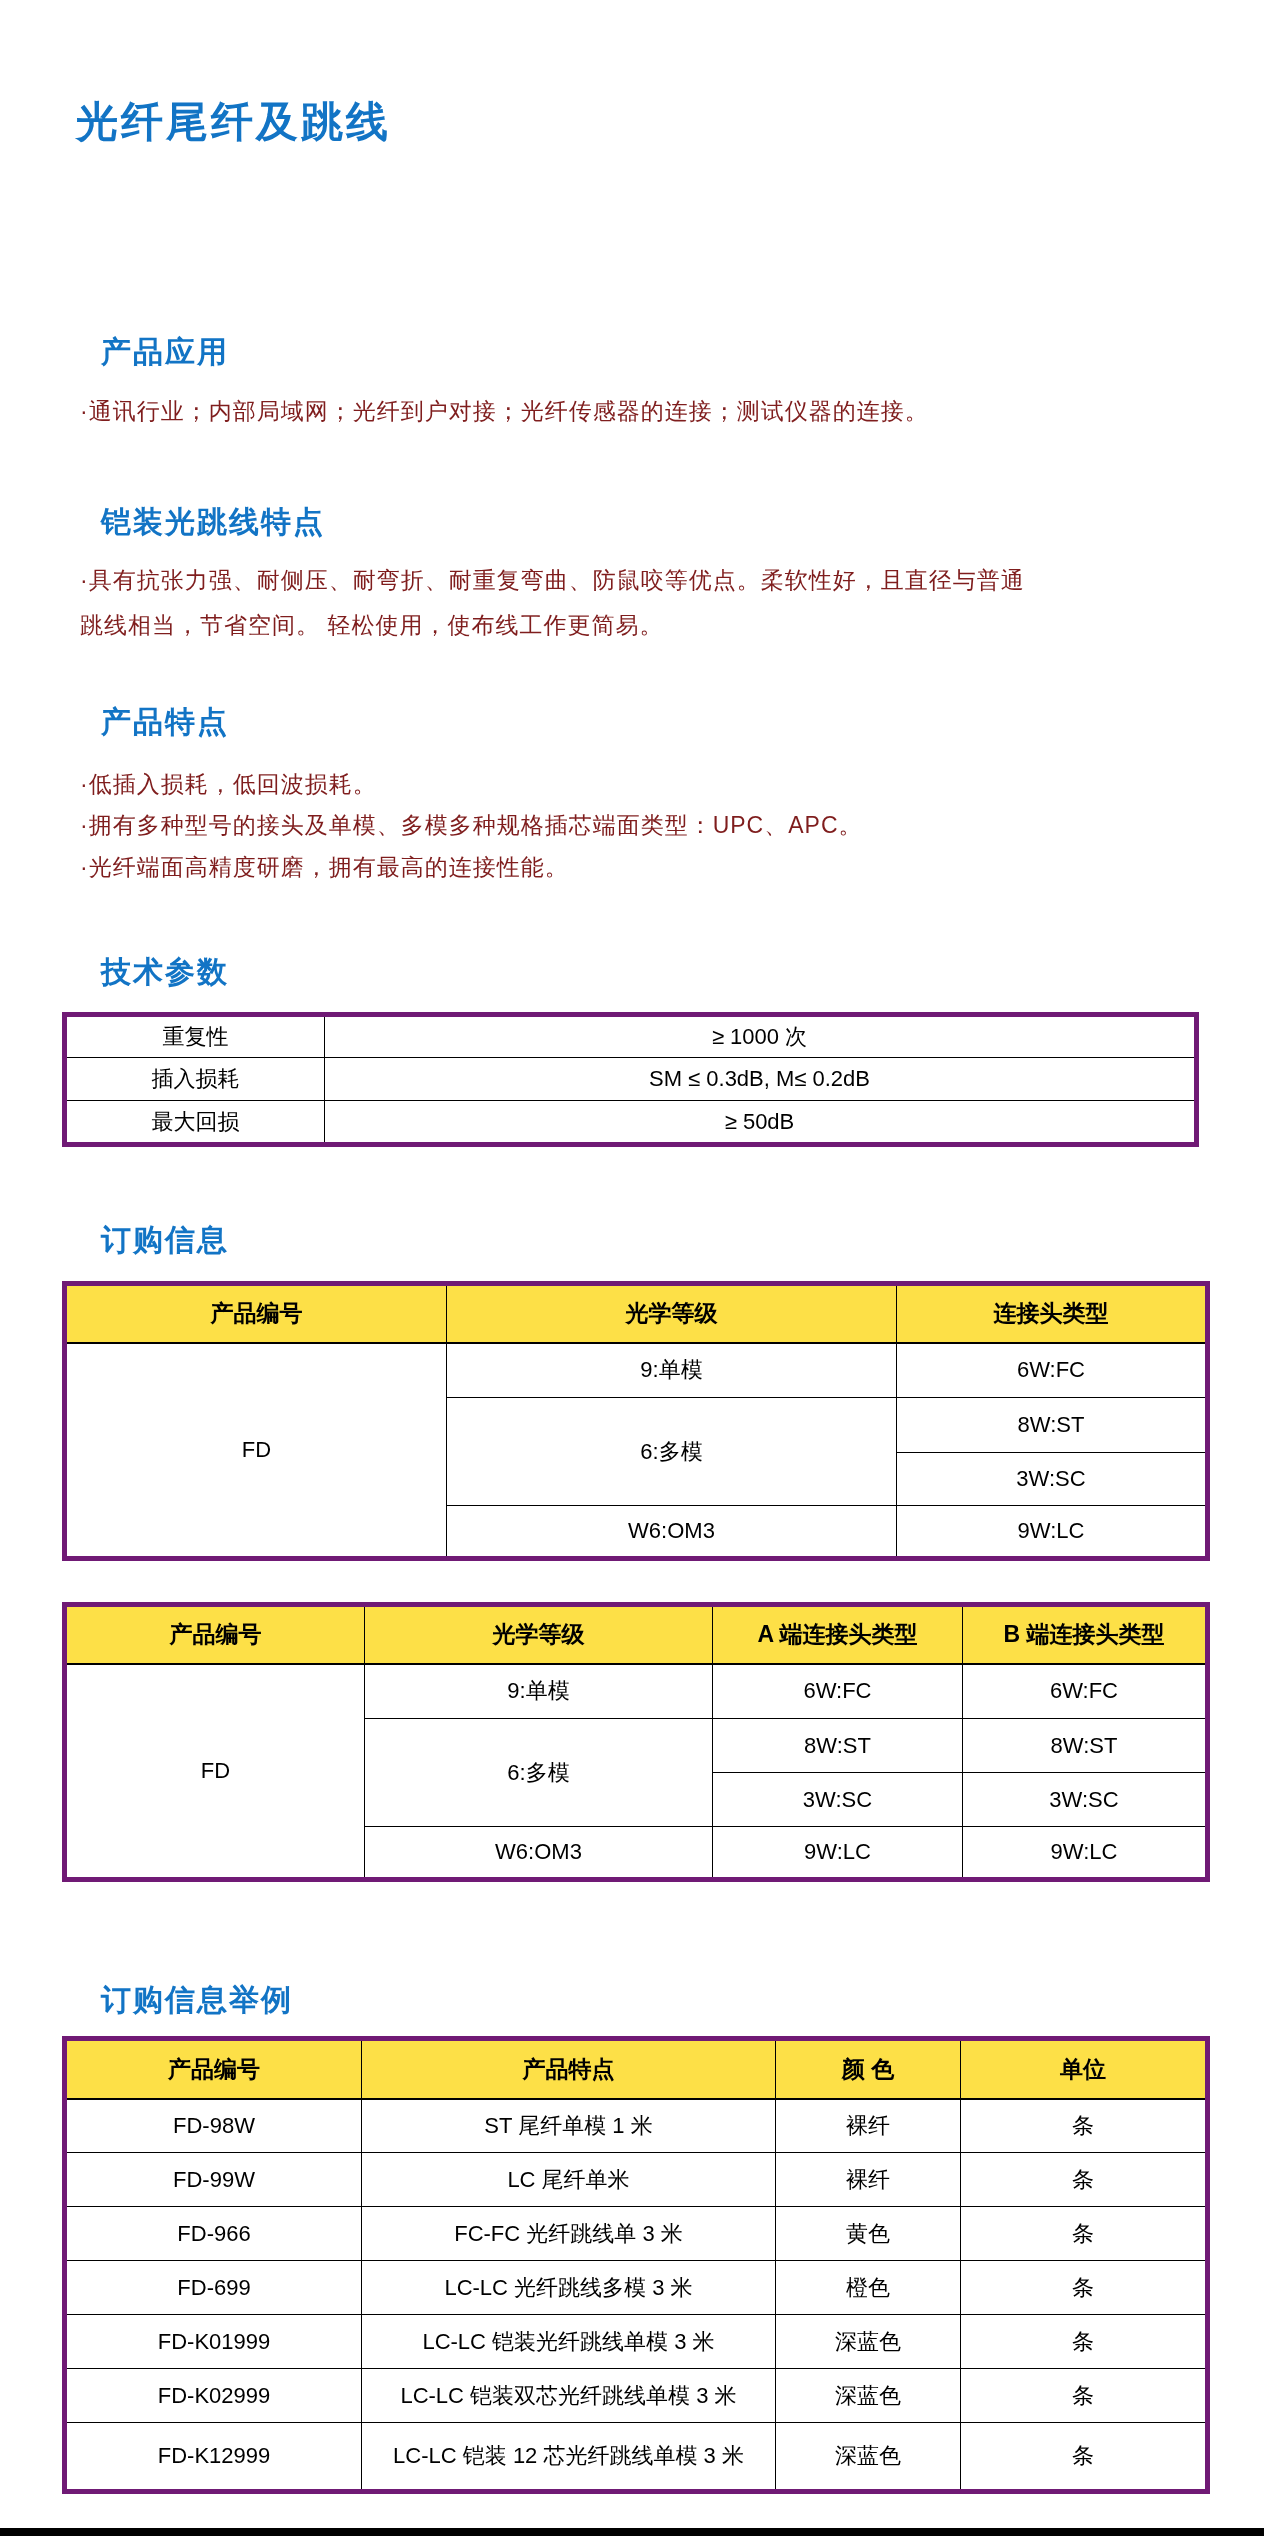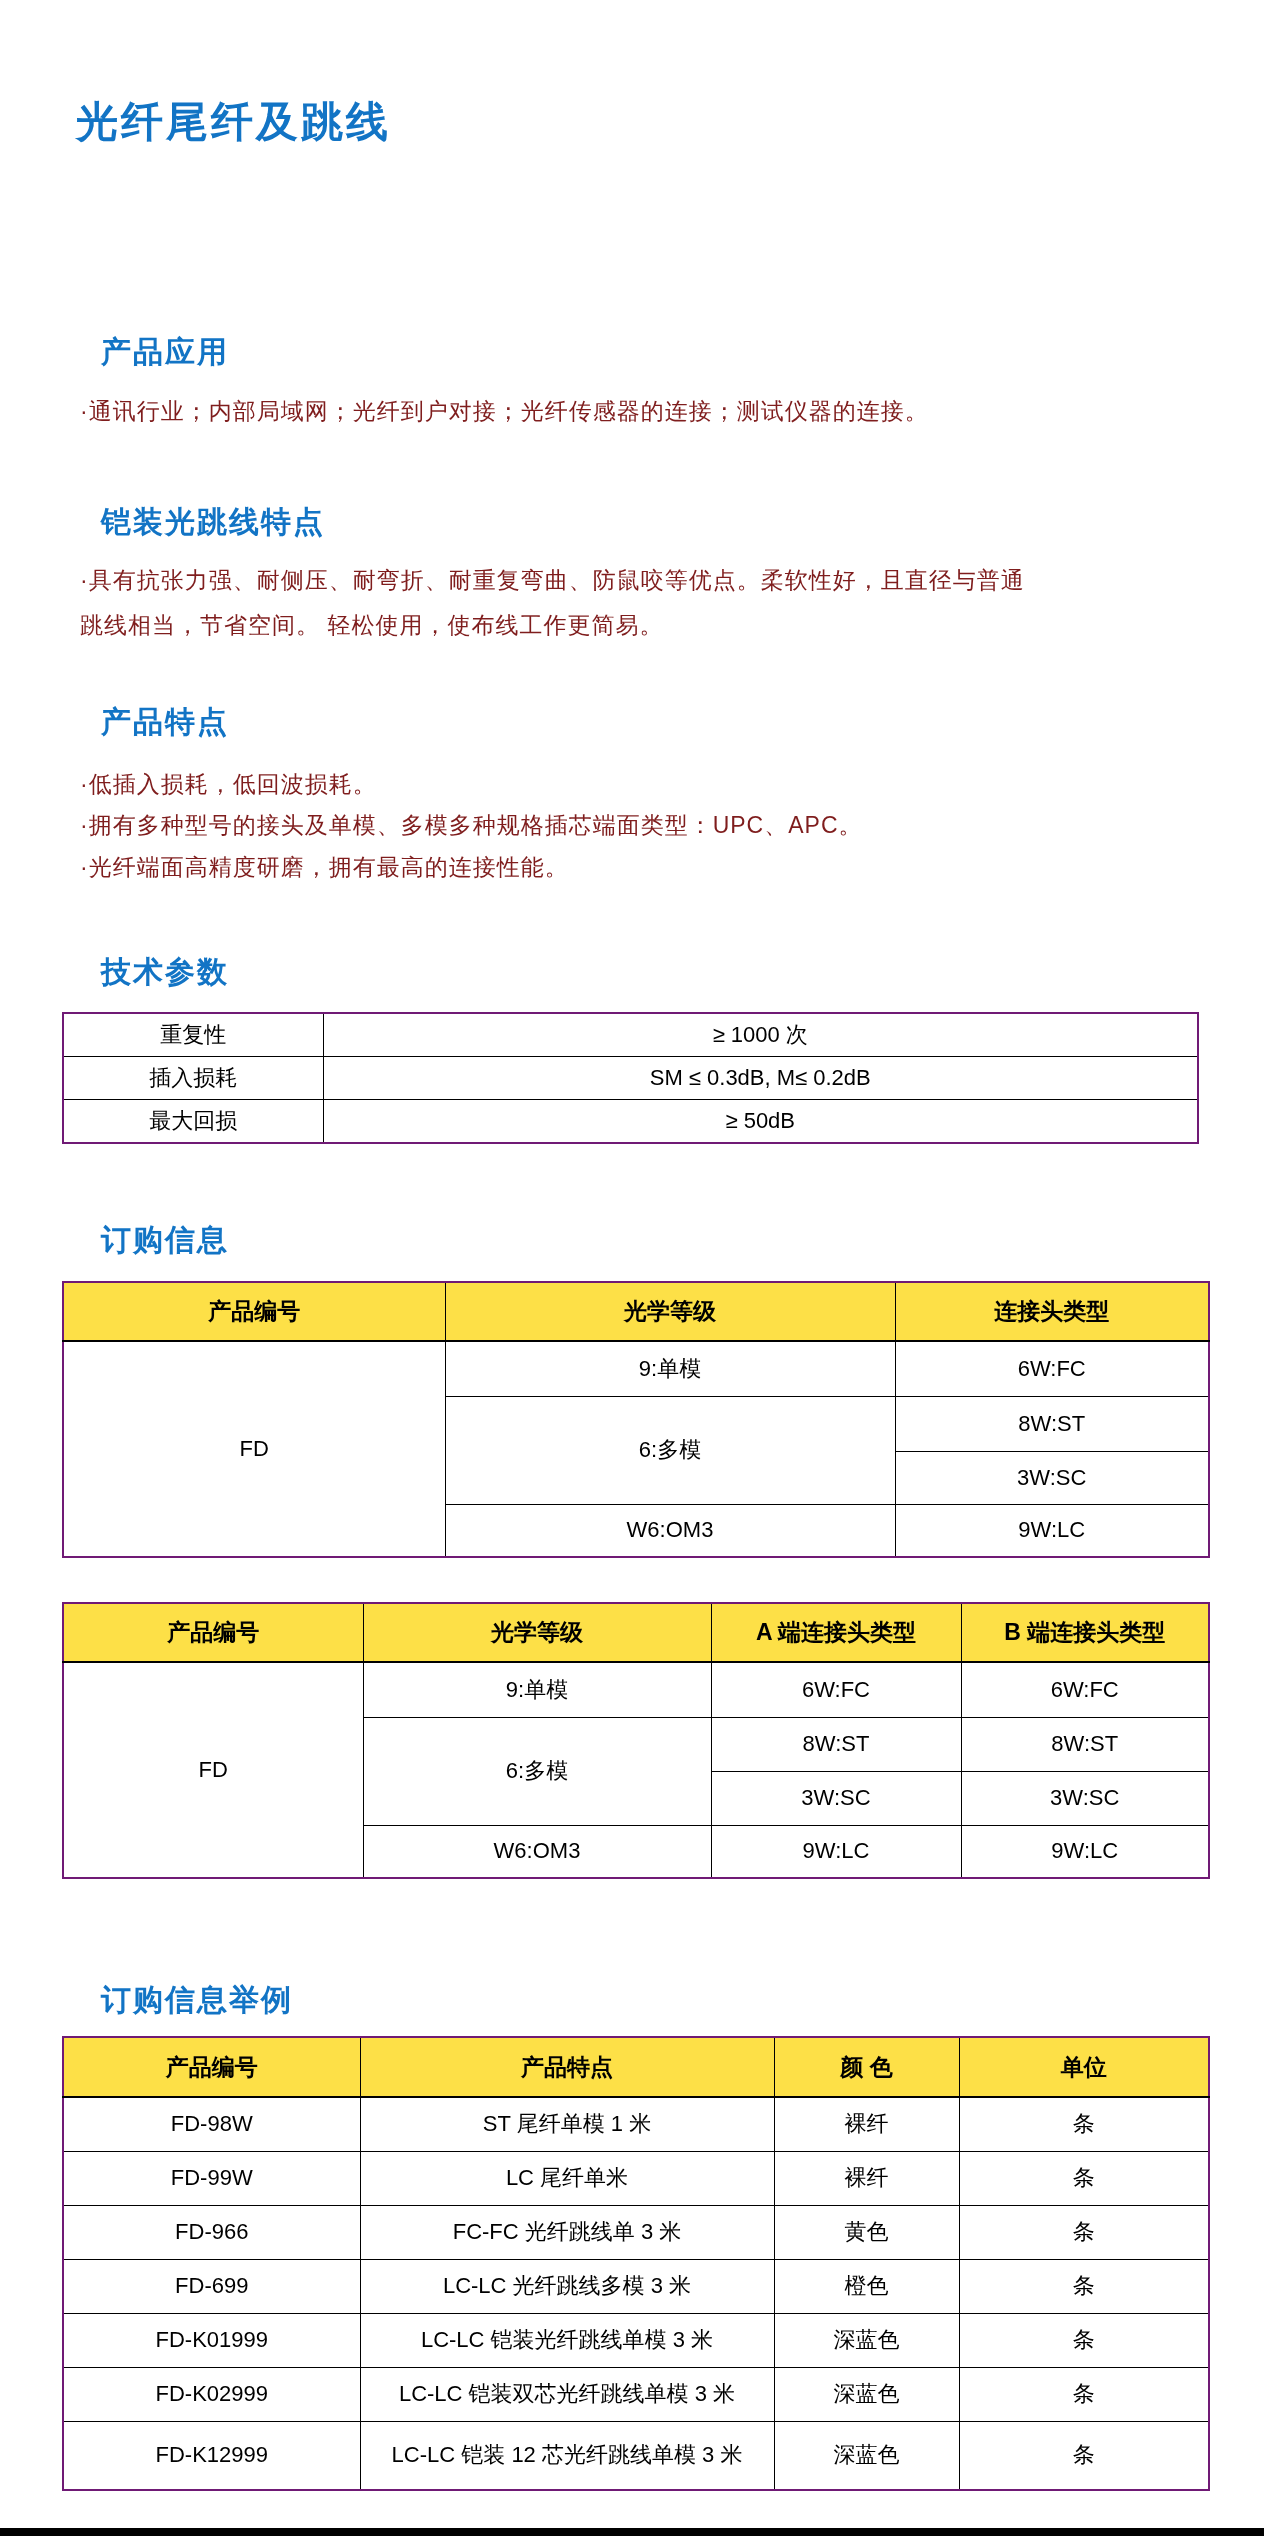--- a/index.html
+++ b/index.html
@@ -39,21 +39,21 @@
     font-size: 23px;
     color: #7f1d1d;
     letter-spacing: 1px;
     white-space: nowrap;
   }
   table.doc {
     position: absolute;
     border-collapse: collapse;
     table-layout: fixed;
     background: #ffffff;
-    border: 2px solid #701a75;
+    border: 5px solid #701a75;
   }
   table.doc th, table.doc td {
     border: 1px solid #000000;
     text-align: center;
     vertical-align: middle;
     font-size: 22px;
     font-weight: 400;
     color: #000000;
     padding: 0 6px;
     overflow: hidden;

